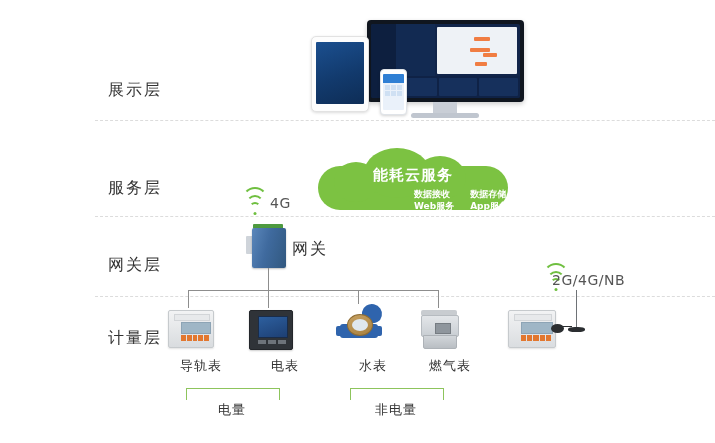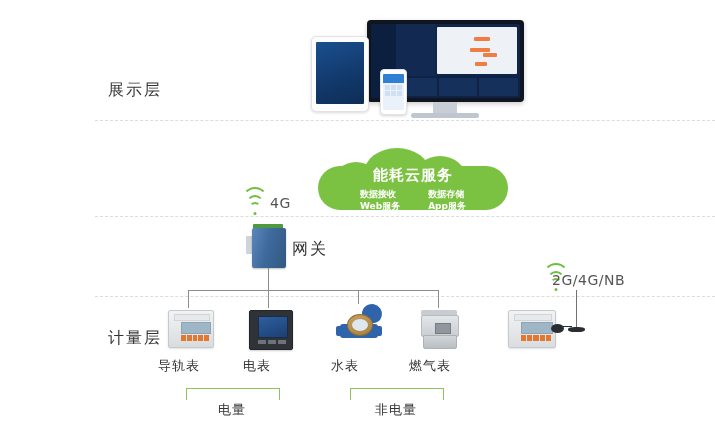--- a/index.html
+++ b/index.html
@@ -84,21 +84,21 @@
   }
   .cloud-b1{position:absolute;left:46px;top:0px;width:66px;height:50px;background:#7cc242;border-radius:50%;}
   .cloud-b2{position:absolute;left:96px;top:8px;width:52px;height:44px;background:#7cc242;border-radius:50%;}
   .cloud-b3{position:absolute;left:16px;top:14px;width:44px;height:40px;background:#7cc242;border-radius:50%;}
   .cloud-txt{position:absolute;left:0;top:18px;width:190px;text-align:center;z-index:4;}
   .cloud-title{
     font-size:15px;color:#ffffff;letter-spacing:1px;font-weight:600;
     font-family:"DejaVu Sans","Liberation Sans",sans-serif;
   }
   .cloud-sub{
-    display:flex;justify-content:center;gap:28px;margin-top:3px;
+    display:flex;justify-content:flex-end;gap:16px;margin-top:3px;
     font-size:9px;color:#ffffff;font-weight:600;
     font-family:"DejaVu Sans","Liberation Sans",sans-serif;
   }
   .cloud-col{line-height:12px;text-align:left;}
 
   
   .gw-device{
     position:absolute;left:252px;top:228px;width:34px;height:40px;
     background:linear-gradient(105deg,#5b87bb 0%,#3f6a9e 45%,#31587f 100%);
     border-radius:2px;box-shadow:0 1px 2px rgba(0,0,0,.25);
@@ -128,21 +128,21 @@
   .wifi .dot{width:3px;height:3px;background:#6fbf3f;border:none;border-radius:50%;bottom:0;}
 
   
   .ln{position:absolute;background:#8d8d8d;}
   .vln{width:1px;}
   .hln{height:1px;}
 
   
   .meter{position:absolute;}
   .meter-label{
-    position:absolute;font-size:13px;color:#333;letter-spacing:1px;text-align:left;
+    position:absolute;font-size:13px;color:#333;letter-spacing:1px;text-align:right;
     font-family:"DejaVu Sans","Liberation Sans",sans-serif;font-weight:500;
   }
 
   
   .din{width:44px;height:36px;background:linear-gradient(180deg,#f2f3f4,#d9dcdf);
        border:1px solid #c6cacd;border-radius:2px;position:relative;box-shadow:0 1px 2px rgba(0,0,0,.12);}
   .din-top{position:absolute;left:5px;top:3px;width:34px;height:5px;background:#e7e9eb;border:1px solid #d2d5d8;}
   .din-lcd{position:absolute;left:12px;top:11px;width:28px;height:10px;background:#9fb6c6;border:1px solid #8d a;border:1px solid #8da4b5;}
   .din-term{position:absolute;left:12px;top:24px;width:28px;height:6px;display:flex;gap:1px;}
   .din-term i{flex:1;background:#e2772f;display:block;}
@@ -199,20 +199,22 @@
 </head>
 <body>
 
 <div id="stage">
 
   <div class="divider" style="top:120px"></div>
   <div class="divider" style="top:216px"></div>
   <div class="divider" style="top:296px"></div>
 
   <div class="layer-title" style="top:80px">展示层</div>
+  <div class="layer-title" style="top:178px">服务层</div>
+  <div class="layer-title" style="top:255px">网关层</div>
   <div class="layer-title" style="top:328px">计量层</div>
 
   <div class="monitor">
     <div class="monitor-screen">
       <div class="mon-side"></div>
       <div class="mon-main">
         <div class="mon-top">
           <div class="mon-cards"></div>
           <div class="mon-map">
             <div class="map-dot" style="left:46%;top:22%;width:16px;height:4px;"></div>

